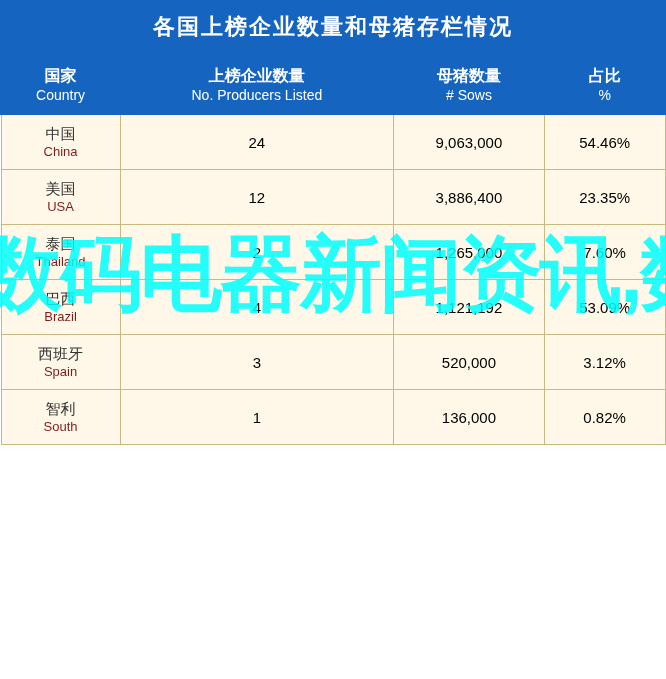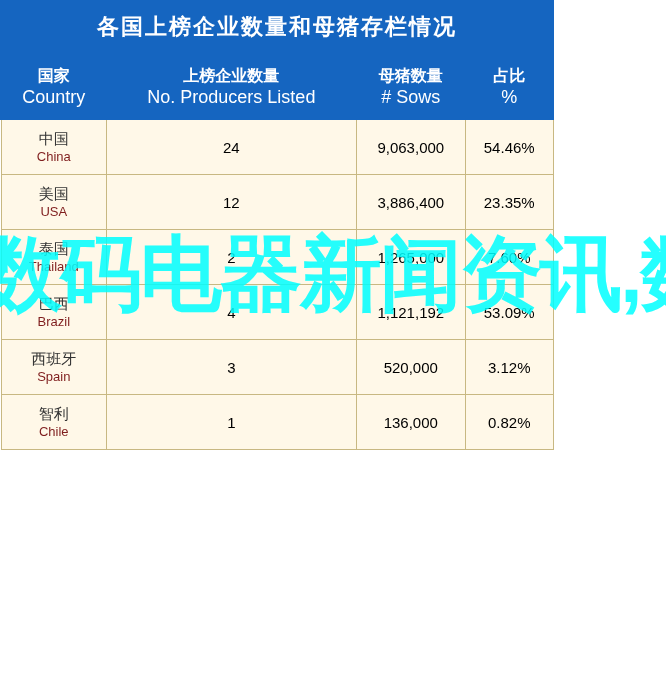--- a/index.html
+++ b/index.html
@@ -6,21 +6,21 @@
     body {
       width: 666px;
       height: 679px;
       font-family: Arial, "Microsoft YaHei", sans-serif;
       background: #fff;
       position: relative;
       overflow: hidden;
     }
 
     .table-container {
-      width: 554px;
+      width: 666px;
       border-radius: 27px;
     }
 
     .main-title {
       background-color: #1565C0;
       color: #fff;
       text-align: center;
       font-size: 22px;
       font-weight: bold;
       padding: 12px 8px;
@@ -42,21 +42,21 @@
     }
 
     thead tr th .zh {
       display: block;
       font-size: 16px;
       font-weight: bold;
     }
 
     thead tr th .en {
       display: block;
-      font-size: 18px;
+      font-size: 14px;
       font-weight: normal;
     }
 
     tbody tr {
       border: 1.5px solid #c0b090;
     }
 
     tbody tr:nth-child(odd) {
       background-color: #fff8e8;
     }
@@ -180,21 +180,21 @@
             <span class="zh-country">西班牙</span>
             <span class="en-country">Spain</span>
           </td>
           <td>3</td>
           <td>520,000</td>
           <td>3.12%</td>
         </tr>
         <tr>
           <td>
             <span class="zh-country">智利</span>
-            <span class="en-country">Chile</span>
+            <span class="en-country">South</span>
           </td>
           <td>1</td>
           <td>136,000</td>
           <td>0.82%</td>
         </tr>
       </tbody>
   </table>
 </div>
 
 <div class="watermark">数码电器新闻资讯,数</div>

